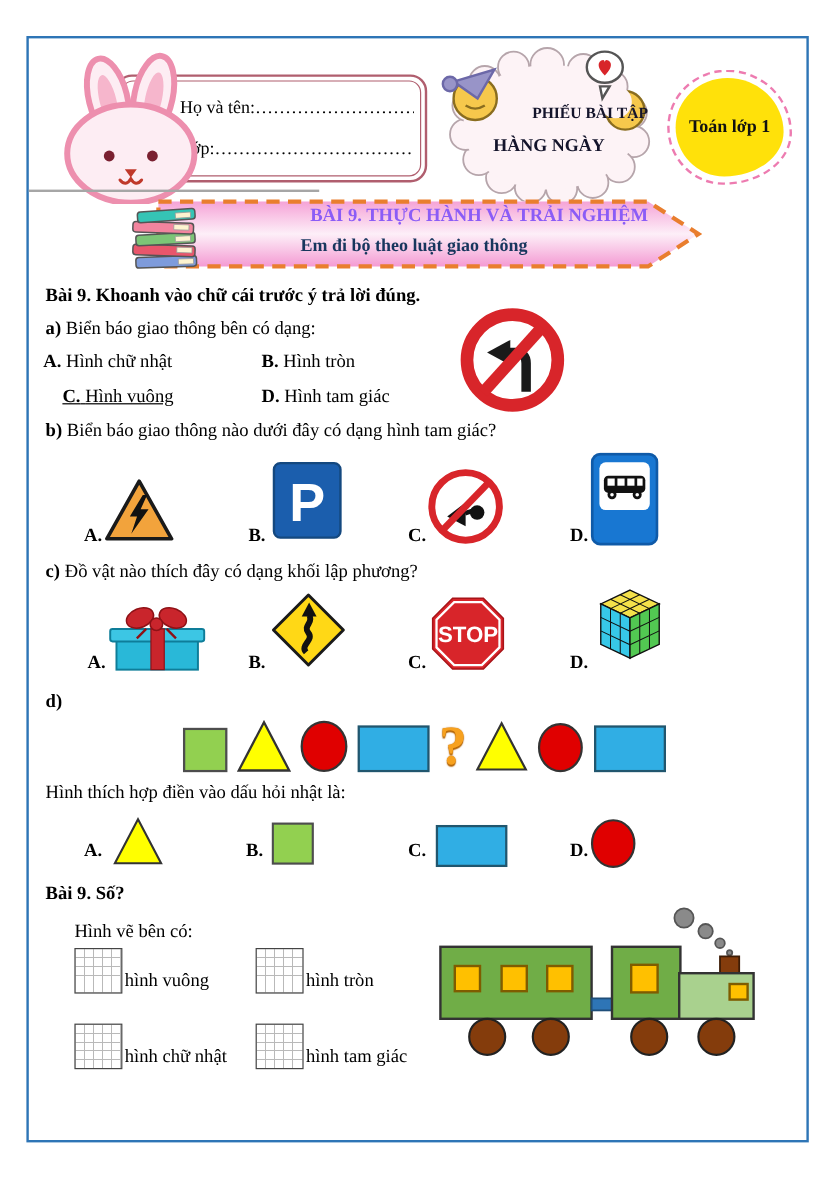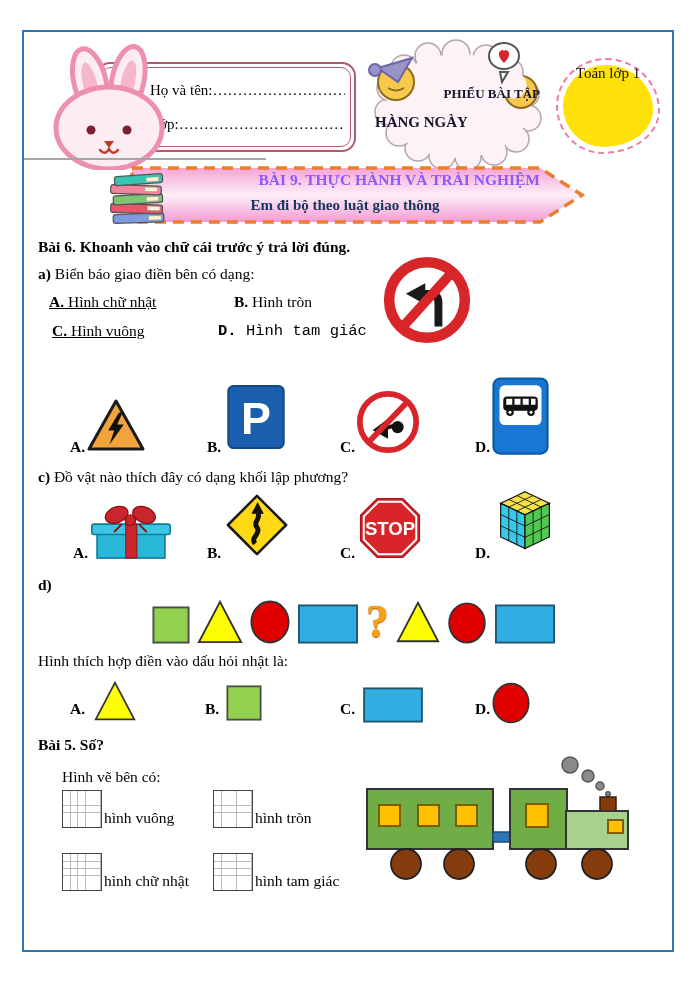--- a/index.html
+++ b/index.html
@@ -7,25 +7,25 @@
         font-family:"Liberation Serif","DejaVu Serif",serif;}
   .abs{position:absolute;}
   .txt{font-family:"Liberation Serif","DejaVu Serif",serif;font-size:15.5px;color:#000;white-space:nowrap;}
   .b{font-weight:bold;}
   #frame{left:22px;top:30px;width:648px;height:918px;border:2px solid #2E75B6;}
   
   #namebox{left:96px;top:62px;width:256px;height:86px;border:2.5px solid #B05E6E;border-radius:14px;background:#fff;}
   #namebox-inner{position:absolute;left:3px;top:3px;right:3px;bottom:3px;border:1px solid #B05E6E;border-radius:10px;}
   .nameline{position:absolute;left:52px;width:195px;overflow:hidden;font-size:15px;}
   #cloud-text1{left:375px;top:86px;width:165px;text-align:right;font-weight:bold;font-size:13px;color:#14142b;}
-  #cloud-text2{left:375px;top:114px;width:165px;text-align:left;font-weight:bold;font-size:15px;color:#14142b;}
+  #cloud-text2{left:375px;top:114px;width:165px;text-align:center;font-weight:bold;font-size:15px;color:#14142b;}
   #grade-badge{left:556px;top:58px;width:100px;height:92px;border:2px dashed #ED7BB0;
      border-radius:48% 52% 55% 45% / 50% 55% 45% 50%;}
   #grade-badge-fill{position:absolute;left:5px;top:5px;right:5px;bottom:5px;background:#FFE10A;
-     border-radius:48% 52% 55% 45% / 50% 55% 45% 50%;display:flex;justify-content:center;}
+     border-radius:48% 52% 55% 45% / 50% 55% 45% 50%;display:flex;align-items:center;justify-content:center;font-weight:bold;}
   #grade-badge-fill span{font-size:15px;color:#111;}
   #hr-line{left:24px;top:158px;width:242px;height:1.5px;background:#a6a6a6;}
   #banner-title{left:150px;top:171px;width:390px;text-align:right;font-weight:bold;font-size:15.5px;color:#8b5cf6;}
   #banner-sub{left:150px;top:197px;width:390px;text-align:center;font-weight:bold;font-size:15px;color:#17365D;}
   
   #pattern-row{left:152px;top:592px;width:420px;height:52px;display:flex;align-items:flex-end;gap:7px;}
   .qmark{font-size:46px;line-height:44px;font-weight:bold;color:#F7A11E;text-shadow:0 0 1px #b36200,0 1px 1px #b36200;}
   
   .gridbox{width:38px;height:36px;border:1px solid #444;background-color:#fff;
     background-image:repeating-linear-gradient(0deg,transparent 0 6.6px,#b9b9b9 6.6px 7.3px),
@@ -128,50 +128,54 @@
     </g>
     <g fill="#FDF3D0" stroke="#999" stroke-width="1">
       <rect x="70" y="77" width="20" height="7" transform="rotate(-2 80 80)"></rect>
       <rect x="68" y="62" width="20" height="7" transform="rotate(2 78 65)"></rect>
       <rect x="66" y="47" width="20" height="7" transform="rotate(-3 76 50)"></rect>
       <rect x="64" y="32" width="20" height="7" transform="rotate(2 74 35)"></rect>
       <rect x="66" y="16" width="20" height="7" transform="rotate(-4 76 19)"></rect>
     </g>
   </svg>
 
-  <div class="abs txt b" style="left:38px;top:238px;">Bài 6. Khoanh vào chữ cái trước ý trả lời đúng.</div>
+  <div class="abs txt b" style="left:38px;top:238px;">Bài 9. Khoanh vào chữ cái trước ý trả lời đúng.</div>
 
   <div class="abs txt" style="left:38px;top:265px;">
     <span class="b">a)</span>
-    <span>Biển báo giao điền bên có dạng:</span>
-  </div>
-  <div class="abs txt" style="left:49px;top:293px;text-decoration:underline;">
+    <span>Biển báo giao thông bên có dạng:</span>
+  </div>
+  <div class="abs txt" style="left:36px;top:293px;">
     <span class="b">A.</span>
     <span>Hình chữ nhật</span>
   </div>
-  <div class="abs txt" style="left:234px;top:293px;text-align:right;">
+  <div class="abs txt" style="left:218px;top:293px;text-align:right;">
     <span class="b">B.</span>
     <span>Hình tròn</span>
   </div>
   <div class="abs txt" style="left:52px;top:322px;text-decoration:underline;">
     <span class="b">C.</span>
     <span>Hình vuông</span>
   </div>
-  <div class="abs txt" style="left:218px;top:322px;font-family:Liberation Mono, monospace;">
+  <div class="abs txt" style="left:218px;top:322px;">
     <span class="b">D.</span>
     <span>Hình tam giác</span>
   </div>
 
   <svg class="abs" style="left:383px;top:256px;" width="88" height="88" viewBox="0 0 100 100">
     <circle cx="50" cy="50" r="43" fill="#fff" stroke="#D8252A" stroke-width="12"></circle>
     <path d="M63,80 L63,53 Q63,43 53,43 L46,43" fill="none" stroke="#1a1a1a" stroke-width="9"></path>
     <polygon points="48,31 26,43 48,55" fill="#1a1a1a"></polygon>
     <line x1="22" y1="81" x2="78" y2="19" stroke="#D8252A" stroke-width="11"></line>
   </svg>
 
+  <div class="abs txt" style="left:38px;top:350px;">
+    <span class="b">b)</span>
+    <span>Biển báo giao thông nào dưới đây có dạng hình tam giác?</span>
+  </div>
 
   <div class="abs txt b" style="left:70px;top:438px;">A.</div>
   <svg class="abs" style="left:86px;top:398px;" width="60" height="54" viewBox="0 0 100 90">
     <polygon points="50,5 95,85 5,85" fill="#F2A33C" stroke="#1a1a1a" stroke-width="5" stroke-linejoin="round"></polygon>
     <polygon points="55,24 37,54 47,54 39,78 63,44 52,44 61,24" fill="#111"></polygon>
   </svg>
 
   <div class="abs txt b" style="left:207px;top:438px;">B.</div>
   <svg class="abs" style="left:226px;top:384px;" width="60" height="66" viewBox="0 0 90 100">
     <rect x="3" y="3" width="84" height="94" rx="8" fill="#1B5EAD" stroke="#14487F" stroke-width="3"></rect>
@@ -288,21 +292,21 @@
   <div class="abs txt b" style="left:340px;top:700px;">C.</div>
   <svg class="abs" style="left:362px;top:687px;" width="62" height="36" viewBox="0 0 64 38">
       <rect x="1.5" y="1.5" width="61" height="35" fill="#30AEE4" stroke="#21566e" stroke-width="2"></rect>
     </svg>
 
   <div class="abs txt b" style="left:475px;top:700px;">D.</div>
   <svg class="abs" style="left:492px;top:682px;" width="38" height="42" viewBox="0 0 42 46">
       <ellipse cx="21" cy="23" rx="19.5" ry="21.5" fill="#E00000" stroke="#333" stroke-width="2"></ellipse>
     </svg>
 
-  <div class="abs txt b" style="left:38px;top:736px;">Bài 5. Số?</div>
+  <div class="abs txt b" style="left:38px;top:736px;">Bài 9. Số?</div>
   <div class="abs txt" style="left:38px;top:768px;margin-left:24px;">Hình vẽ bên có:</div>
 
   <div class="abs ansrow" style="left:62px;top:790px;">
     <div class="gridbox"></div>
     <span class="anslabel txt">hình vuông</span>
   </div>
   <div class="abs ansrow" style="left:213px;top:790px;">
     <div class="gridbox"></div>
     <span class="anslabel txt">hình tròn</span>
   </div>

